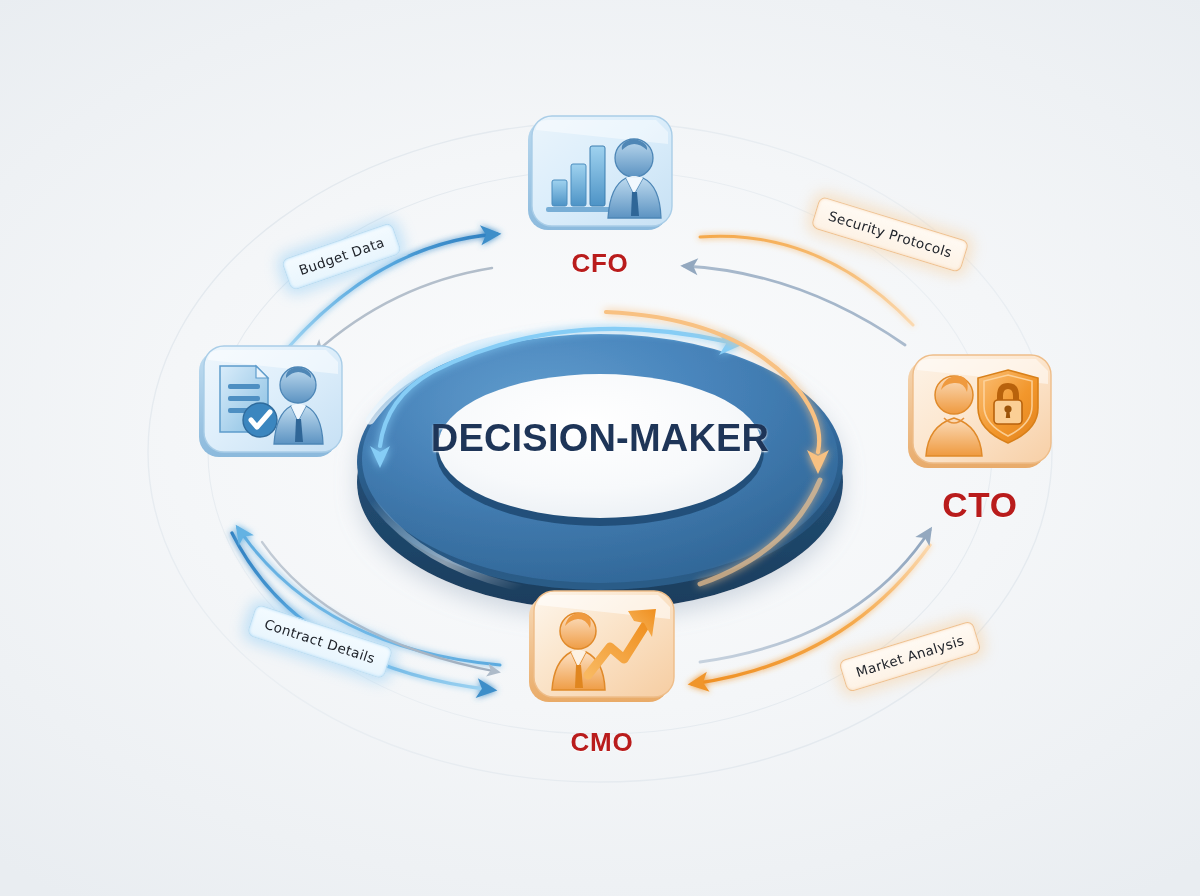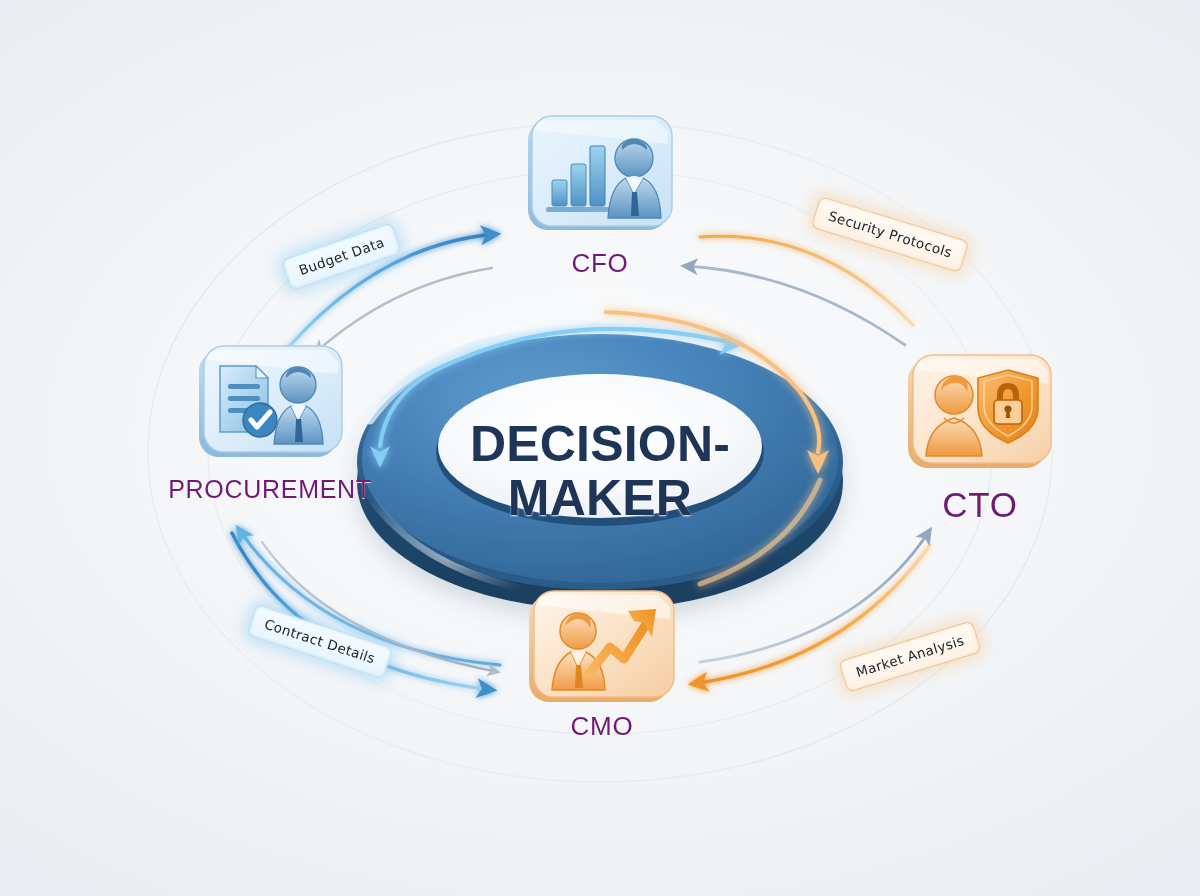--- a/index.html
+++ b/index.html
@@ -17,22 +17,22 @@
 
   
   .node { position:absolute; }
   .node-card {
     position:relative;
     border-radius:22px;
     overflow:hidden;
   }
   .node-label {
     text-align:center;
-    font-weight:normal;
-    color:#701a75;
+    font-weight:bold;
+    color:#b91c1c;
     letter-spacing:0.7px;
     white-space:nowrap;
     text-shadow:0 1px 1px rgba(255,255,255,.85);
   }
 
   
   .chip {
     position:absolute;
     font-family:"DejaVu Sans", sans-serif;
     font-size:13.5px;
@@ -52,21 +52,21 @@
     border:1px solid #f0c18e;
     box-shadow:0 0 14px 5px rgba(250,190,120,.36), 0 0 3px rgba(250,205,160,.7) inset;
   }
 
   
   #center-title {
     position:absolute;
     left:380px; top:418px; width:440px;
     text-align:center;
     font-weight:bold;
-    font-size:50px;
+    font-size:38px;
     line-height:1.07;
     color:#1e3558;
     letter-spacing:.2px;
     text-shadow:0 1px 2px rgba(255,255,255,.9);
   }
   #center-title .l2 { display:block; }
 </style>
 </head>
 <body>
 
@@ -363,21 +363,21 @@
         <circle cx="54" cy="46" r="18" fill="url(#personO2)" stroke="#e08a2a" stroke-width="1.5"></circle>
         <path d="M41 41 Q44 27 59 28 Q69 31 66 43 Q62 34 54 34 Q46 35 41 41 Z" fill="#ef9a3f"></path>
         <path d="M28 105 Q30 76 47 67 L54 82 L62 67 Q80 76 81 105 Z" fill="url(#personO2)" stroke="#e08a2a" stroke-width="1.5"></path>
         <path d="M47 67 L54 82 L62 67 L57 65 L52 65 Z" fill="#fdf3e6" opacity=".9"></path>
         <path d="M52 80 L57 80 L59 103 L51 103 Z" fill="#e0861f"></path>
 
         <path d="M64 90 L86 62 L100 74 L124 36" fill="none" stroke="url(#arrowO)" stroke-width="9" stroke-linecap="round" stroke-linejoin="round"></path>
         <path d="M104 26 L132 24 L128 52 L120 38 L110 36 Z" fill="url(#arrowO)"></path>
       </svg>
     </div>
-    <div class="node-label" style="font-size:26px; margin-top:0;">CMO</div>
+    <div class="node-label" style="font-size:26px; margin-top:16px;">CMO</div>
   </div>
 
   <div class="node" style="left:145px; top:340px; width:250px;">
     <div class="node-card" style="width:152px; height:126px; margin:0 auto;">
       <svg width="152" height="126" viewBox="0 0 152 126">
         <defs>
           <linearGradient id="prCard" x1="0" y1="0" x2="1" y2="1">
             <stop offset="0%" stop-color="#eef6fc"></stop>
             <stop offset="45%" stop-color="#dfeffb"></stop>
             <stop offset="100%" stop-color="#c6e0f4"></stop>
@@ -408,21 +408,20 @@
         <circle cx="66" cy="80" r="17" fill="#3b86bf" stroke="#2f6b9c" stroke-width="1.4"></circle>
         <path d="M57 80 L63 87 L76 72" fill="none" stroke="#ffffff" stroke-width="5" stroke-linecap="round" stroke-linejoin="round"></path>
 
         <circle cx="104" cy="45" r="18" fill="url(#personB2)" stroke="#4d86b6" stroke-width="1.3"></circle>
         <path d="M92 38 Q104 26 117 38 Q118 30 104 27 Q91 29 92 38 Z" fill="#4f87b6"></path>
         <path d="M80 104 Q82 74 97 66 L104 81 L112 66 Q128 74 129 104 Z" fill="url(#personB2)" stroke="#4d86b6" stroke-width="1.3"></path>
         <path d="M97 66 L104 81 L112 66 L107 64 L102 64 Z" fill="#f4fafe" opacity=".9"></path>
         <path d="M102 79 L107 79 L109 102 L101 102 Z" fill="#2f6697"></path>
       </svg>
     </div>
-    <div class="node-label" style="font-size:25px; margin-top:9px;">PROCUREMENT</div>
   </div>
 
   <div class="chip blue" style="left:283px; top:240px; transform:rotate(-19deg);">
     <span>Budget Data</span>
   </div>
 
   <div class="chip orange" style="left:812px; top:218px; transform:rotate(17deg);">
     <span>Security Protocols</span>
   </div>
 

